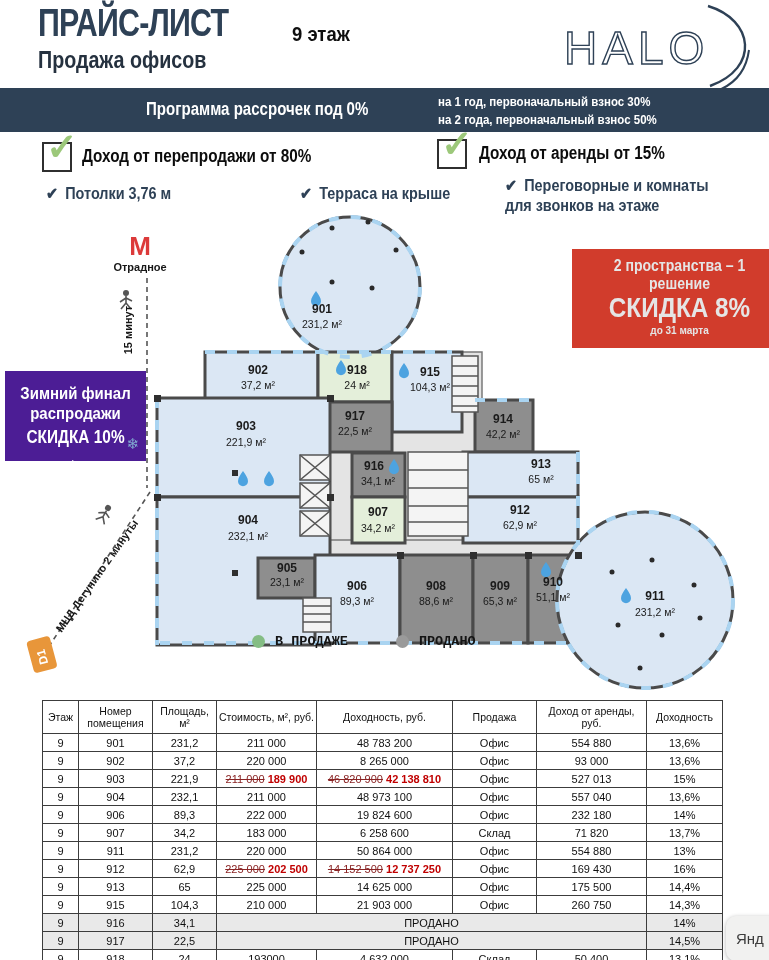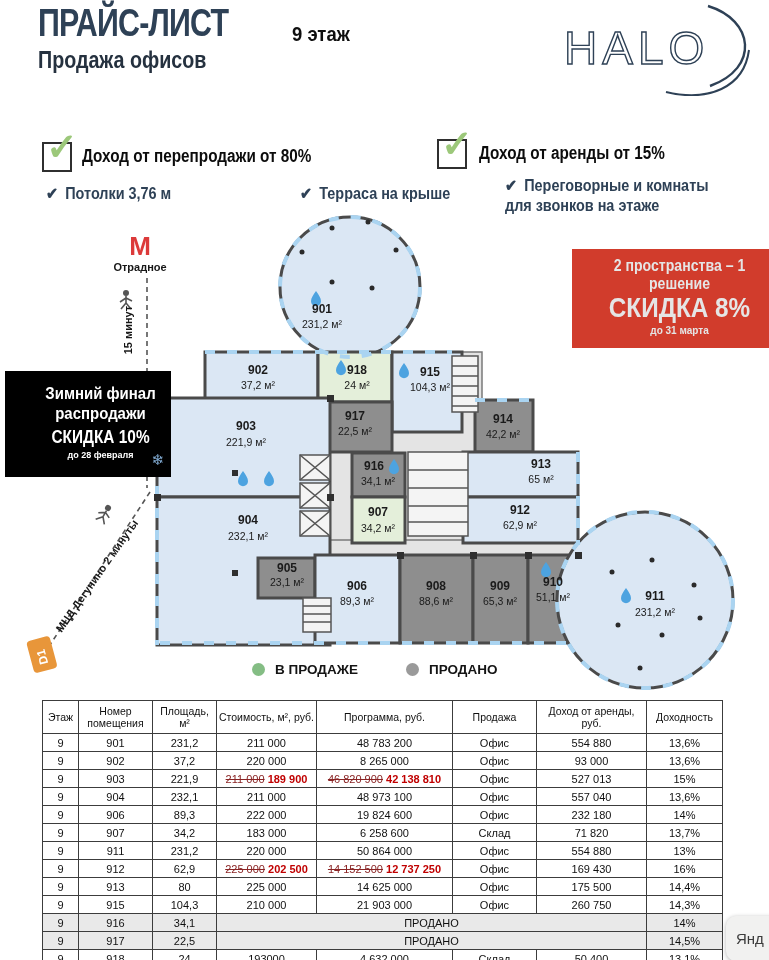--- a/index.html
+++ b/index.html
@@ -29,45 +29,45 @@
   #chk1{left:46px;top:184px;} #chk2{left:300px;top:184px;}
   #chk3{left:505px;top:176px;width:245px;line-height:1.25;}
   .chk .ck{margin-right:8px;}
 
   
   #promo-red{left:540px;top:249px;width:215px;height:99px;background:#d13c2c;color:#e5e5e5;text-align:center;margin-left:32px;}
   #promo-red .pr1{margin-top:8px;font-size:16px;font-weight:700;transform:scaleX(.88);}
   #promo-red .pr2{font-size:27px;font-weight:700;transform:scaleX(.9);}
   #promo-red .pr3{font-size:9.5px;font-weight:600;line-height:1.25;padding:0 10px;margin-top:1px;}
   #promo-red .pr4{font-size:10px;font-weight:700;margin-top:1px;}
-  #promo-blue{left:5px;top:371px;width:141px;height:106px;background:#000000;color:#fff;text-align:center;padding-left:25px;}
+  #promo-blue{left:5px;top:371px;width:141px;height:90px;background:#4c1d95;color:#fff;text-align:center;}
   #promo-blue .pb1{margin-top:13px;font-size:17px;font-weight:700;line-height:1.2;transform:scaleX(.88);}
   #promo-blue .pb2{font-size:17.5px;font-weight:700;margin-top:2px;transform:scaleX(.88);}
-  #promo-blue .pb3{font-size:9px;font-weight:600;margin-top:2px;}
+  #promo-blue .pb3{font-size:9px;font-weight:600;margin-top:11px;}
   #promo-blue .snow{position:absolute;right:7px;bottom:8px;color:#7fa8cf;font-size:15px;}
 
   
   #plan{left:0;top:215px;width:769px;height:485px;}
   .room-blue{fill:#dbe7f4;stroke:#4a4a4a;stroke-width:3;}
   .room-gray{fill:#8e8e8e;stroke:#4a4a4a;stroke-width:3;}
   .room-green{fill:#e4efda;stroke:#4a4a4a;stroke-width:3;}
   .core{fill:#e4e4e4;stroke:#7a7a7a;stroke-width:1.5;}
   .svc{fill:#f4f4f4;stroke:#555;stroke-width:1.5;}
   .rnum{font-size:12px;fill:#1b1b1b;text-anchor:middle;font-weight:600;}
   .rarea{font-size:10.5px;fill:#1b1b1b;text-anchor:middle;}
   .win{stroke:#aad4f1;stroke-width:4;fill:none;stroke-dasharray:10 12;}
   .drop{fill:#4da3e0;}
   .dash{stroke:#555;stroke-width:1.6;fill:none;stroke-dasharray:5 4;}
   .stick{stroke:#555;stroke-width:1.6;fill:none;}
   .ttext{font-size:11px;font-weight:700;fill:#161616;text-anchor:middle;}
   .pillar{fill:#2f2f2f;}
   .dotp{fill:#2a2a2a;}
 
   
-  #legend{left:252px;top:662px;display:flex;gap:48px;align-items:center;}
+  #legend{left:252px;top:634px;display:flex;gap:48px;align-items:center;font-family:Liberation Mono, monospace;}
   .leg-item{display:flex;align-items:center;gap:10px;font-size:13.5px;font-weight:700;color:#141414;}
   .dot{width:13px;height:13px;border-radius:50%;}
   #dot-av{background:#84bd84;} #dot-sold{background:#9a9a9a;}
 
   
   #price-table{left:42px;top:700px;border-collapse:collapse;table-layout:fixed;width:680px;font-size:11px;}
   #price-table th,#price-table td{border:1px solid #3c3c3c;text-align:center;padding:1px 2px;color:#101010;overflow:hidden;}
   #price-table th{font-size:10.5px;font-weight:400;line-height:1.15;height:30px;}
   #price-table td{height:15px;}
   tr.gray td{background:#e9e9e9;}
@@ -88,20 +88,27 @@
 
   <div class="abs cond" id="title">ПРАЙС-ЛИСТ</div>
   <div class="abs cond" id="subtitle">Продажа офисов</div>
   <div class="abs cond" id="floor-label">9 этаж</div>
   <svg class="abs" id="logo" viewBox="0 0 210 92">
     <text x="6" y="60" font-size="46" letter-spacing="5" fill="none" stroke="#2e4156" stroke-width="1.4">HALO</text>
     <path d="M150,2 C196,16 202,64 152,82" stroke="#2e4156" stroke-width="2.4" fill="none"></path>
     <path d="M108,88 C150,98 186,84 191,46" stroke="#2e4156" stroke-width="2" fill="none"></path>
   </svg>
 
+  <div class="abs" id="inst">
+    <div class="abs cond" id="inst-title">Программа рассрочек под 0%</div>
+    <div class="abs cond" id="inst-lines">
+      <div>на 1 год, первоначальный взнос 30%</div>
+      <div>на 2 года, первоначальный взнос 50%</div>
+    </div>
+  </div>
 
   <div class="abs cb" id="cb1">
     <span class="tick">✓</span>
   </div>
   <div class="abs cond" id="cb1-label">Доход от перепродажи от 80%</div>
   <div class="abs cb" id="cb2">
     <span class="tick">✓</span>
   </div>
   <div class="abs cond" id="cb2-label">Доход от аренды от 15%</div>
 
@@ -301,21 +308,21 @@
         <col style="width:84px">
         <col style="width:110px">
         <col style="width:76px">
     </colgroup>
     <thead>
       <tr>
         <th>Этаж</th>
         <th>Номер помещения</th>
         <th>Площадь, м²</th>
         <th>Стоимость, м², руб.</th>
-        <th>Программа,  руб.</th>
+        <th>Доходность,  руб.</th>
         <th>Продажа</th>
         <th>Доход от аренды, руб.</th>
         <th>Доходность</th>
       </tr>
     </thead>
     <tbody>
       <tr>
         <td>9</td>
           <td>901</td>
           <td>231,2</td>
@@ -391,21 +398,21 @@
           <td>62,9</td>
         <td><span class="old">225 000</span> <span class="new">202 500</span></td>
         <td><span class="old">14 152 500</span> <span class="new">12 737 250</span></td>
         <td>Офис</td>
           <td>169 430</td>
           <td>16%</td>
       </tr>
       <tr>
         <td>9</td>
           <td>913</td>
-          <td>80</td>
+          <td>65</td>
           <td>225 000</td>
           <td>14 625 000</td>
           <td>Офис</td>
           <td>175 500</td>
           <td>14,4%</td>
       </tr>
       <tr>
         <td>9</td>
           <td>915</td>
           <td>104,3</td>

